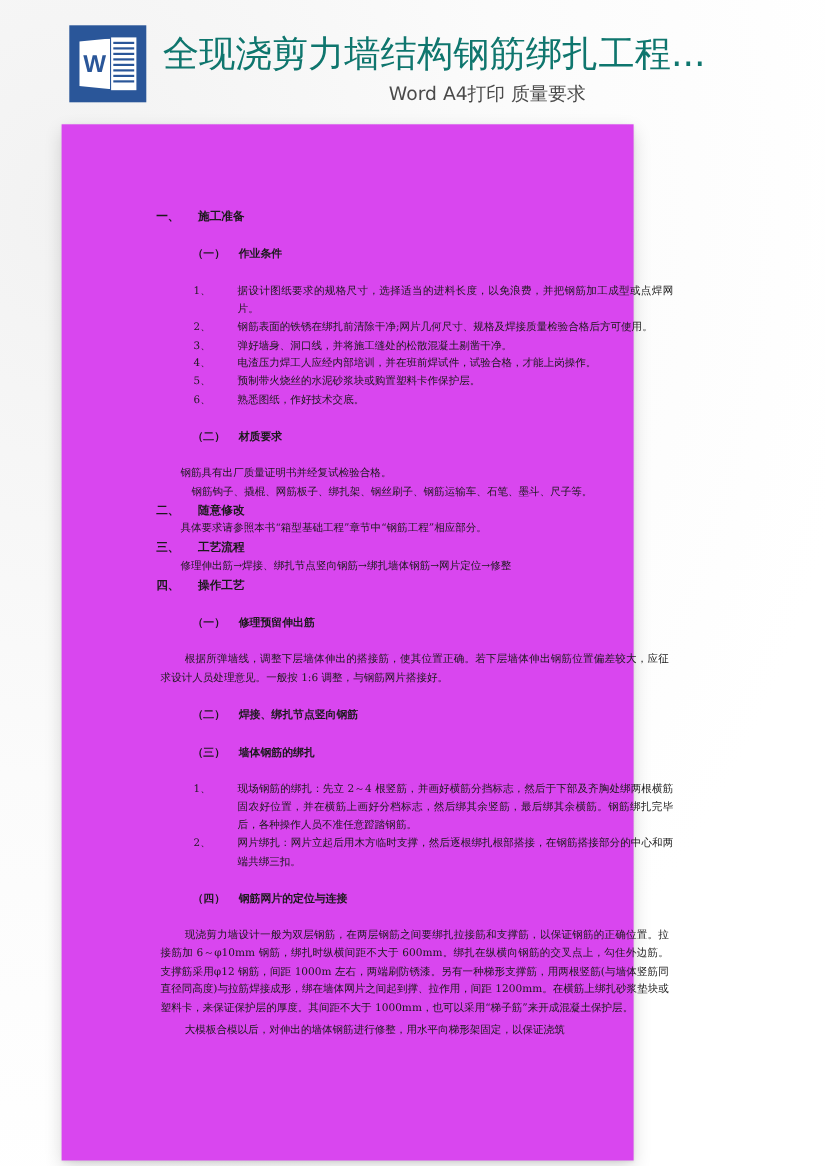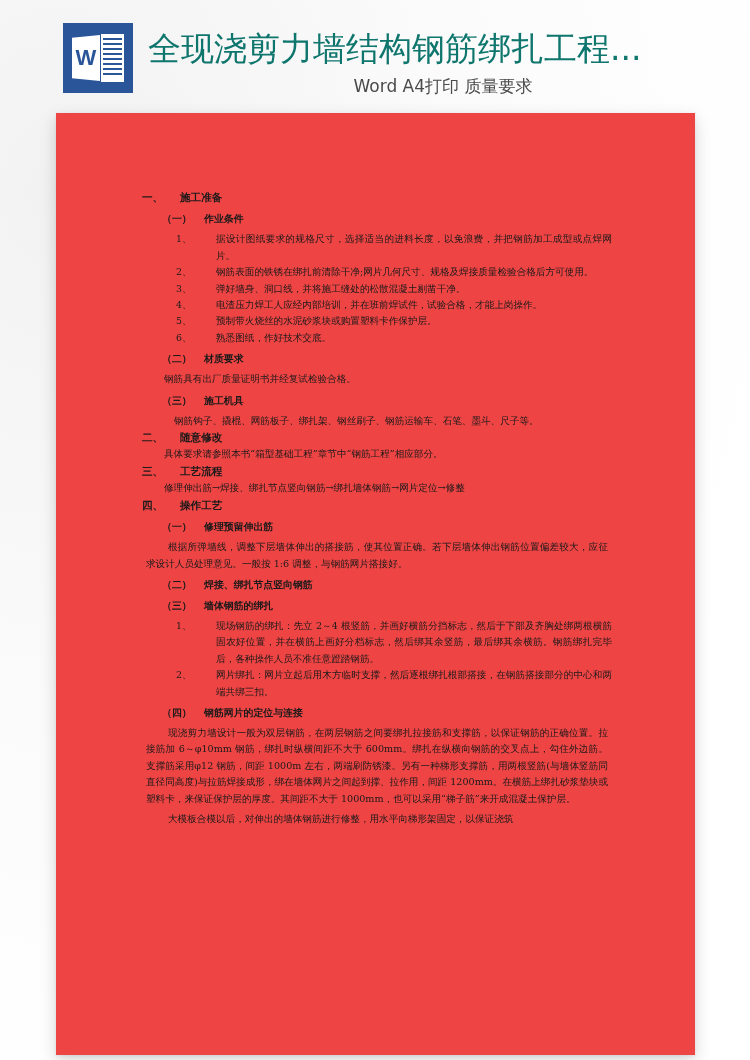--- a/index.html
+++ b/index.html
@@ -107,23 +107,23 @@
     line-height: 24px;
     color: #4a4a4a;
     white-space: nowrap;
   }
 
   
   #doc-page {
     position: absolute;
     left: 56px;
     top: 113px;
-    width: 639px;
+    width: 520px;
     height: 942px;
-    background: #ef4444;
+    background: #d946ef;
     box-shadow: 0 6px 16px rgba(0,0,0,0.16), 0 1px 3px rgba(0,0,0,0.08);
   }
 
   #doc-body {
     position: absolute;
     left: 86px;
     top: 76px;
     width: 470px;
     color: #1a1a1a;
     font-size: 9.6px;
@@ -140,21 +140,21 @@
     padding: 0;
     white-space: nowrap;
   }
   .h1row .num { display: inline-block; width: 38px; }
 
   
   .h2row {
     font-weight: bold;
     font-size: 9.9px;
     line-height: 17px;
-    margin: 4px;
+    margin: 17px;
     padding-left: 16px;
     white-space: nowrap;
   }
   .h2row .num { display: inline-block; width: 42px; }
 
   
   .numitem {
     margin: 0;
     padding-left: 34px;
     text-indent: 0;
@@ -255,23 +255,20 @@
     <div class="numitem">
       <span class="num">6、</span>
       <span class="txt">熟悉图纸，作好技术交底。</span>
     </div>
 
     <div class="h2row">
       <span class="num">（二）</span><span>材质要求</span>
     </div>
     <div class="nowrapline">钢筋具有出厂质量证明书并经复试检验合格。</div>
 
-    <div class="h2row">
-      <span class="num">（三）</span><span>施工机具</span>
-    </div>
     <div class="para-hang">钢筋钩子、撬棍、网筋板子、绑扎架、钢丝刷子、钢筋运输车、石笔、墨斗、尺子等。</div>
 
     <div class="h1row">
       <span class="num">二、</span><span>随意修改</span>
     </div>
     <div class="nowrapline">具体要求请参照本书“箱型基础工程”章节中“钢筋工程”相应部分。</div>
 
     <div class="h1row">
       <span class="num">三、</span><span>工艺流程</span>
     </div>

